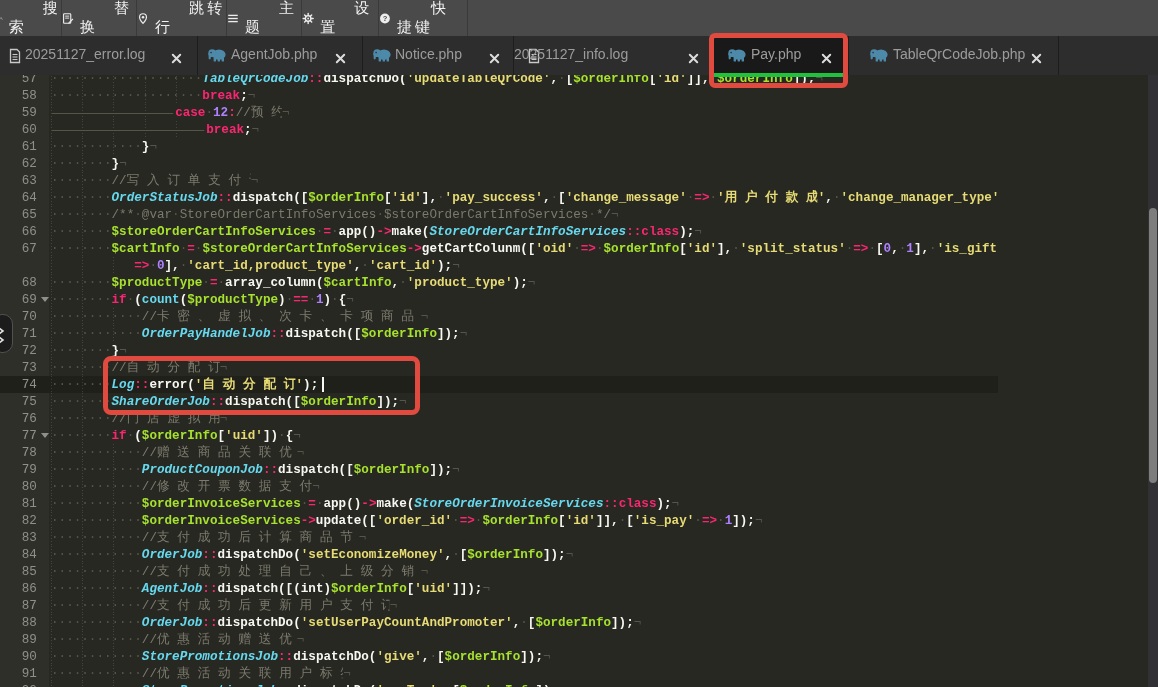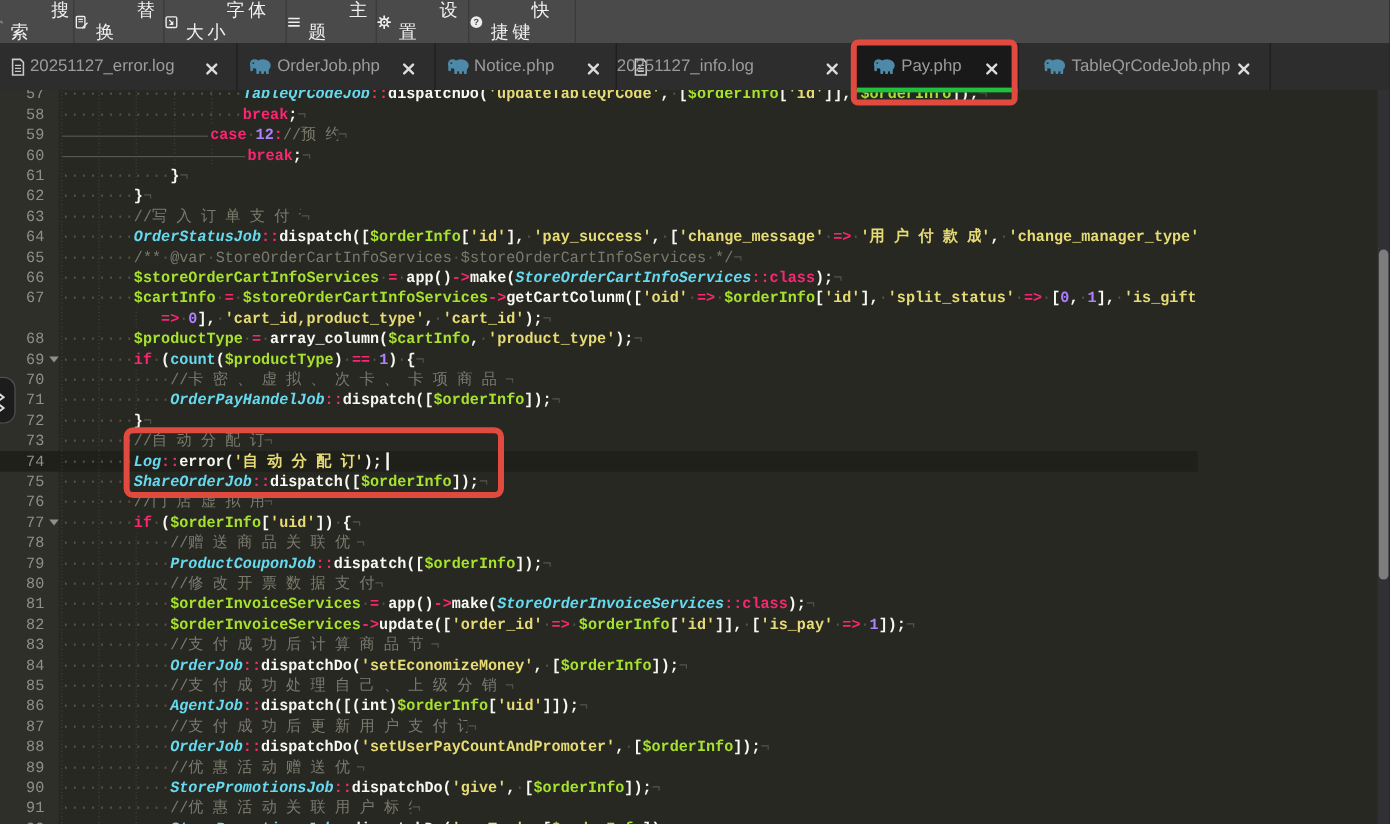--- a/index.html
+++ b/index.html
@@ -168,27 +168,26 @@
     </div>
     <div class="ti" style="width:75px">
       <svg width="15" height="15" viewBox="0 0 15 15" style="">
         <rect x="2" y="1.5" width="9" height="12" rx="1" fill="none" stroke="#ededed" stroke-width="1.4"></rect>
         <line x1="4" y1="4.5" x2="9" y2="4.5" stroke="#ededed" stroke-width="1.2"></line>
         <line x1="4" y1="7" x2="9" y2="7" stroke="#ededed" stroke-width="1.2"></line>
         <path d="M8.2 12.6 L13.2 7.6 L14.2 8.6 L9.2 13.6 L7.8 14 Z" fill="#ededed"></path>
       </svg>
       <span class="tl"><i class="cu">替换</i></span>
     </div>
-    <div class="ti" style="width:102px">
-      <svg width="15" height="15" viewBox="0 0 15 15" style="">
-        <rect x="1.8" y="1.8" width="11.4" height="11.4" rx="1.5" fill="none" stroke="#ededed" stroke-width="1.5"></rect>
-        <path d="M5 10.5 L9.5 10.5 L9.5 6 Z" fill="#ededed"></path>
-        <line x1="5.2" y1="5.2" x2="9" y2="9" stroke="#ededed" stroke-width="1.4"></line>
-      </svg>
-      <span class="tl"><i class="cu">字体大小</i></span>
+    <div class="ti" style="width:90px">
+      <svg width="15" height="15" viewBox="0 0 15 15" style="">
+        <path d="M7.5 1.6 C5 1.6 3.2 3.5 3.2 5.9 C3.2 8.8 7.5 13.6 7.5 13.6 C7.5 13.6 11.8 8.8 11.8 5.9 C11.8 3.5 10 1.6 7.5 1.6 Z" fill="none" stroke="#ededed" stroke-width="1.5"></path>
+        <circle cx="7.5" cy="5.9" r="1.6" fill="#ededed"></circle>
+      </svg>
+      <span class="tl"><i class="cu">跳转行</i></span>
     </div>
     <div class="ti" style="width:75px">
       <svg width="15" height="15" viewBox="0 0 15 15" style="">
         <line x1="1.5" y1="3.6" x2="13.5" y2="3.6" stroke="#ededed" stroke-width="1.7"></line>
         <line x1="1.5" y1="7.5" x2="13.5" y2="7.5" stroke="#ededed" stroke-width="1.7"></line>
         <line x1="1.5" y1="11.4" x2="13.5" y2="11.4" stroke="#ededed" stroke-width="1.7"></line>
       </svg>
       <span class="tl"><i class="cu">主题</i></span>
     </div>
     <div class="ti" style="width:77px">
@@ -231,21 +230,21 @@
         <g fill="#4d89a8">
 <ellipse cx="12" cy="6.6" rx="6.6" ry="5.2"></ellipse>
 <circle cx="5.2" cy="5.2" r="3.9"></circle>
 <rect x="1.6" y="5.2" width="2.2" height="6.2" rx="1.1"></rect>
 <rect x="6.6" y="8" width="2.4" height="5.6" rx="0.6"></rect>
 <rect x="10.6" y="9" width="2.4" height="4.6" rx="0.6"></rect>
 <rect x="14.6" y="9" width="2.4" height="4.6" rx="0.6"></rect>
 </g>
         <circle cx="4.1" cy="4.6" r="0.8" fill="#2c2c2c"></circle>
       </svg></span>
-    <span class="tt" style="left:231px">OrderJob.php</span>
+    <span class="tt" style="left:231px">AgentJob.php</span>
     <span class="tx" style="left:335px"><svg width="11" height="11" viewBox="0 0 11 11" style="">
         <path d="M1.8 1.8 L9.2 9.2 M9.2 1.8 L1.8 9.2" stroke="#dcdcdc" stroke-width="2" stroke-linecap="round"></path>
       </svg></span>
     <b class="tsep" style="left:362px"></b>
     <span class="tic" style="left:372px"><svg width="19" height="14" viewBox="0 0 19 14" style="">
         <g fill="#4d89a8">
 <ellipse cx="12" cy="6.6" rx="6.6" ry="5.2"></ellipse>
 <circle cx="5.2" cy="5.2" r="3.9"></circle>
 <rect x="1.6" y="5.2" width="2.2" height="6.2" rx="1.1"></rect>
 <rect x="6.6" y="8" width="2.4" height="5.6" rx="0.6"></rect>

